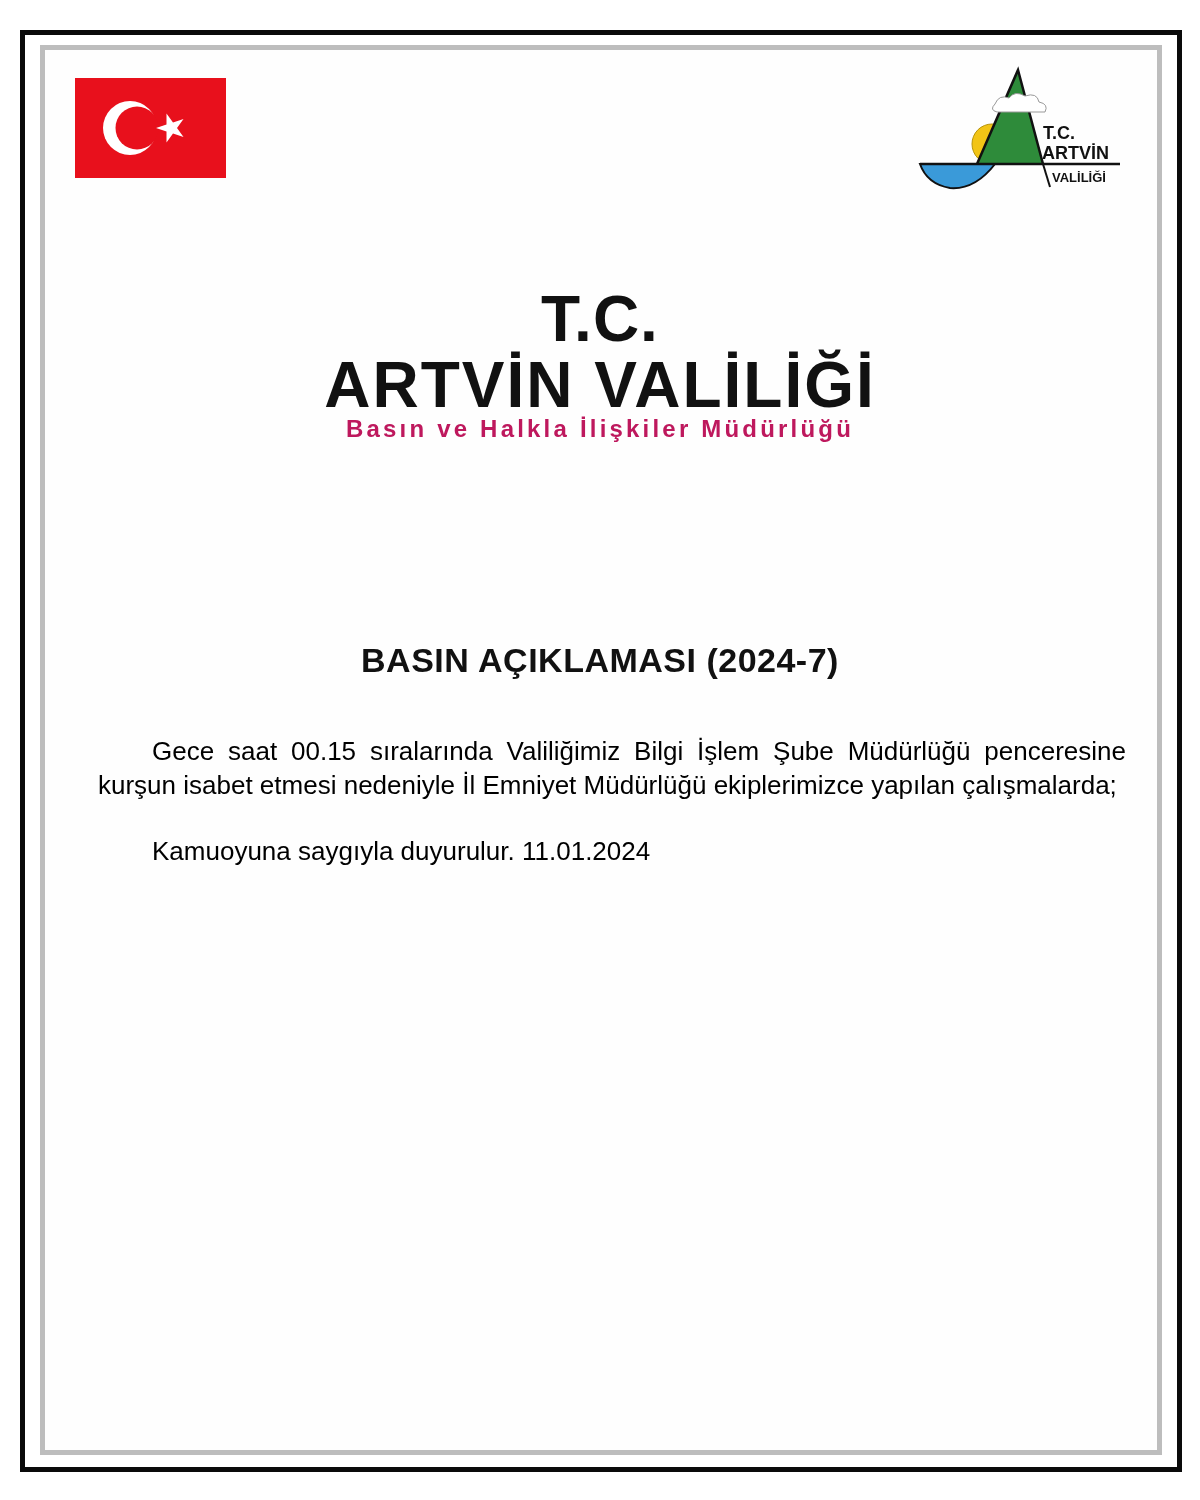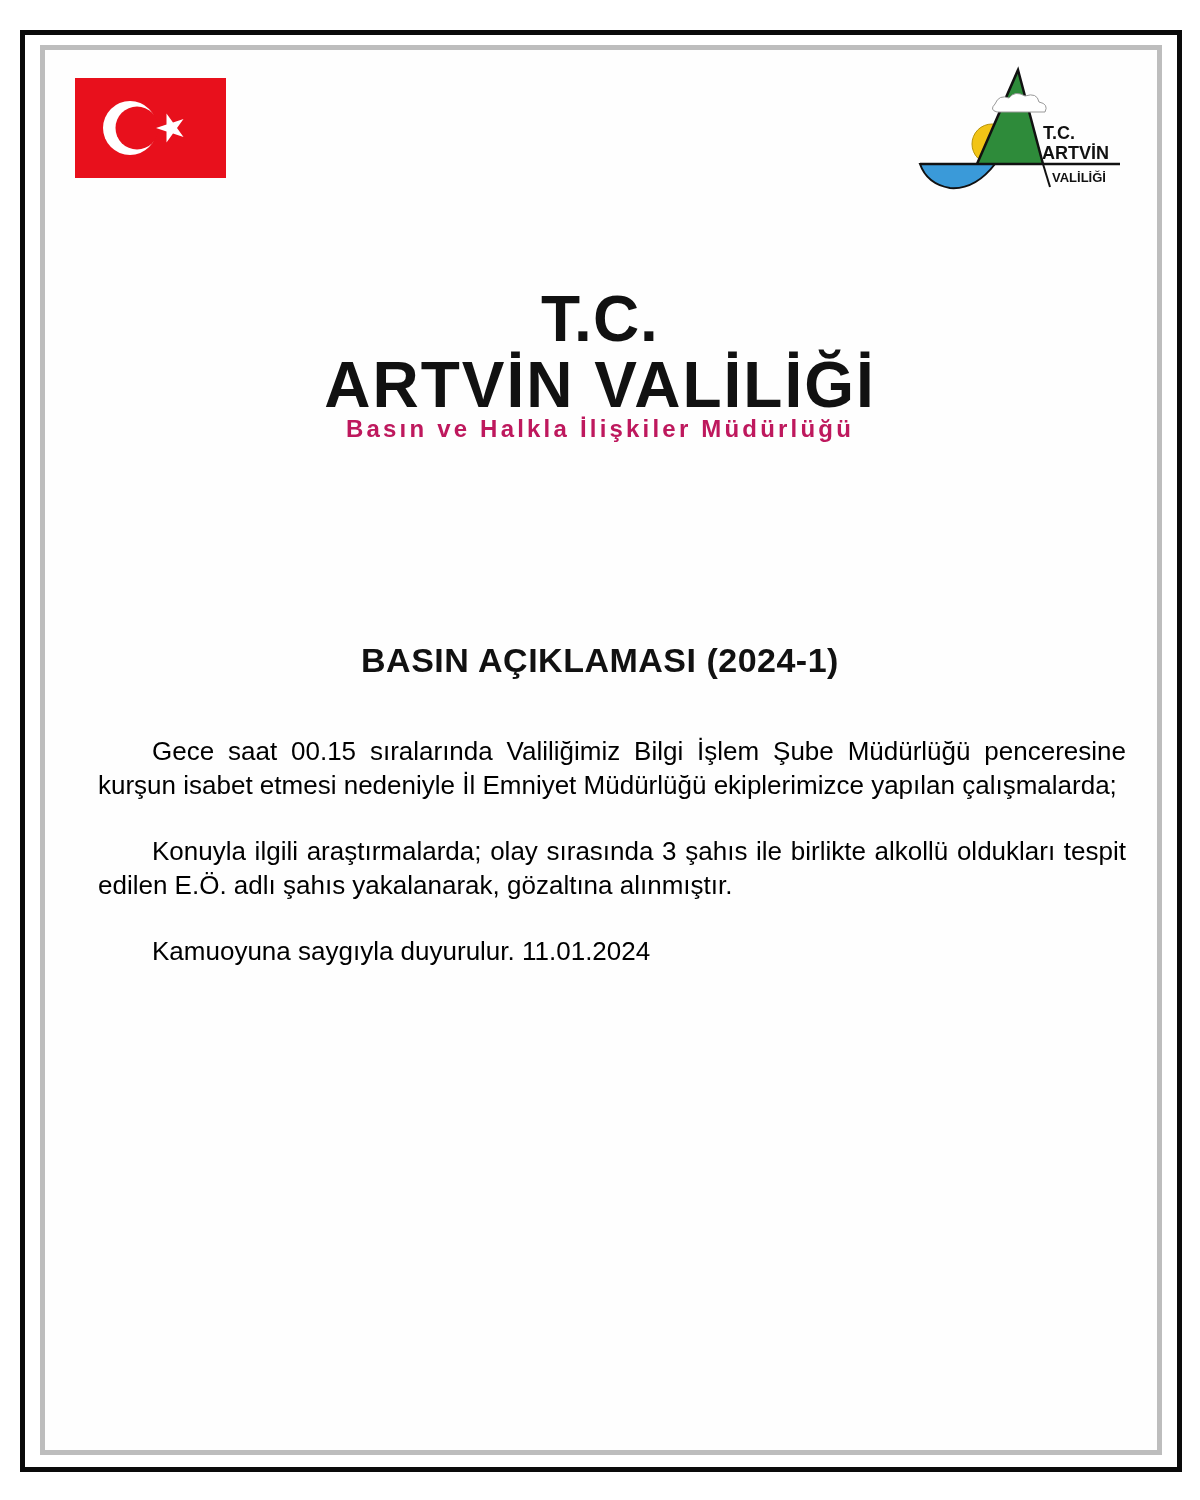--- a/index.html
+++ b/index.html
@@ -39,19 +39,18 @@
   <path d="M80 42 Q84 32 94 36 Q100 28 110 34 Q122 30 124 40 Q134 42 130 50 L82 50 Q74 48 80 42 Z" fill="#ffffff" stroke="#999" stroke-width="1"></path>
   <text x="128" y="77" font-family="Liberation Sans, sans-serif" font-size="18" font-weight="bold" fill="#111">T.C.</text>
   <text x="127" y="97" font-family="Liberation Sans, sans-serif" font-size="18" font-weight="bold" fill="#111">ARTVİN</text>
   <text x="137" y="120" font-family="Liberation Sans, sans-serif" font-size="13" font-weight="bold" fill="#111">VALİLİĞİ</text>
 </svg>
 
 <div class="header tc">T.C.</div>
 <div class="header valilik">ARTVİN VALİLİĞİ</div>
 <div class="header dept">Basın ve Halkla İlişkiler Müdürlüğü</div>
 
-<div class="header doc-title">BASIN AÇIKLAMASI (2024-1)</div>
+<div class="header doc-title">BASIN AÇIKLAMASI (2024-7)</div>
 
 <div class="body">
   <p class="para">Gece saat 00.15 sıralarında Valiliğimiz Bilgi İşlem Şube Müdürlüğü penceresine kurşun isabet etmesi nedeniyle İl Emniyet Müdürlüğü ekiplerimizce yapılan çalışmalarda;</p>
-  <p class="para">Konuyla ilgili araştırmalarda; olay sırasında 3 şahıs ile birlikte alkollü oldukları tespit edilen E.Ö. adlı şahıs yakalanarak, gözaltına alınmıştır.</p>
   <p class="para">Kamuoyuna saygıyla duyurulur. 11.01.2024</p>
 </div>
 
 </body></html>

